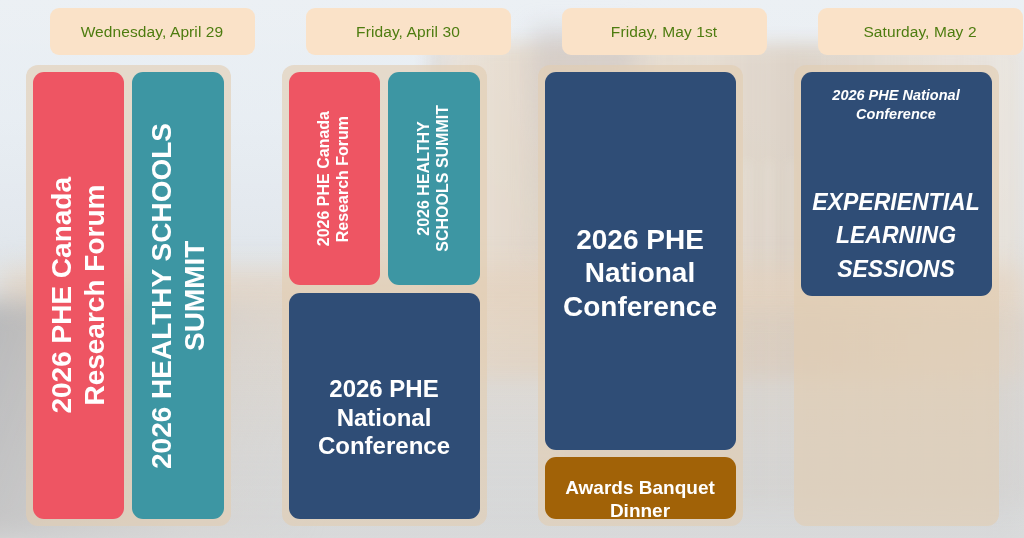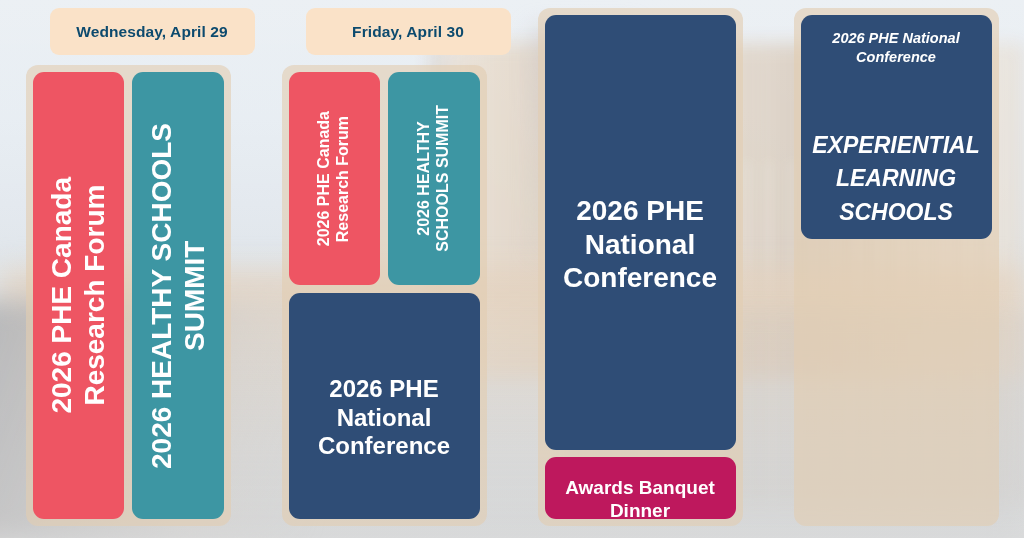--- a/index.html
+++ b/index.html
@@ -104,26 +104,26 @@
     flex-direction:column;
     align-items:center;
     position:relative;
   }
 
   .date-pill {
     width:205px;
     height:47px;
     border-radius:9px;
     background:#fae2c8;
-    color:#0c4a6e;
+    color:#4d7c0f;
     display:flex;
     align-items:center;
     justify-content:center;
     font-size:15.5px;
-    font-weight:bold;
+    font-weight:normal;
     letter-spacing:.1px;
     margin-bottom:10px;
     flex:0 0 auto;
     margin-left:48px;
   }
 
   .panel {
     width:205px;
     flex:1 1 auto;
     border-radius:12px;
@@ -145,21 +145,21 @@
     color:#ffffff;
     display:flex;
     align-items:center;
     justify-content:center;
     text-align:center;
     overflow:hidden;
   }
   .card.red   { background:#ee5563; }
   .card.teal  { background:#3d96a3; }
   .card.navy  { background:#2f4d76; }
-  .card.purple{ background:#be185d; }
+  .card.purple{ background:#a16207; }
 
   
   .vtext {
     writing-mode:vertical-rl;
     transform:rotate(180deg);
     line-height:1.18;
     font-weight:bold;
     white-space:pre-line;
   }
 
@@ -260,39 +260,41 @@
         </div>
         <div class="card navy big-card">
           <span class="card-title title-md">2026 PHE
 National
 Conference</span>
         </div>
       </div>
     </div>
 
     <div class="day-col col-fri">
+      <div class="date-pill">Friday, May 1st</div>
       <div class="panel">
         <div class="card navy main-card">
           <span class="card-title title-lg">2026 PHE
 National
 Conference</span>
         </div>
         <div class="card purple banquet">
           <span class="card-title title-sm">Awards Banquet
 Dinner</span>
         </div>
       </div>
     </div>
 
     <div class="day-col col-sat">
+      <div class="date-pill">Saturday, May 2</div>
       <div class="panel">
         <div class="card navy exp-card">
           <span class="sat-sub">2026 PHE National
 Conference</span>
           <span class="sat-main">EXPERIENTIAL
 LEARNING
-SCHOOLS</span>
+SESSIONS</span>
         </div>
       </div>
     </div>
 
   </div>
 </div>
 
 </body></html>

